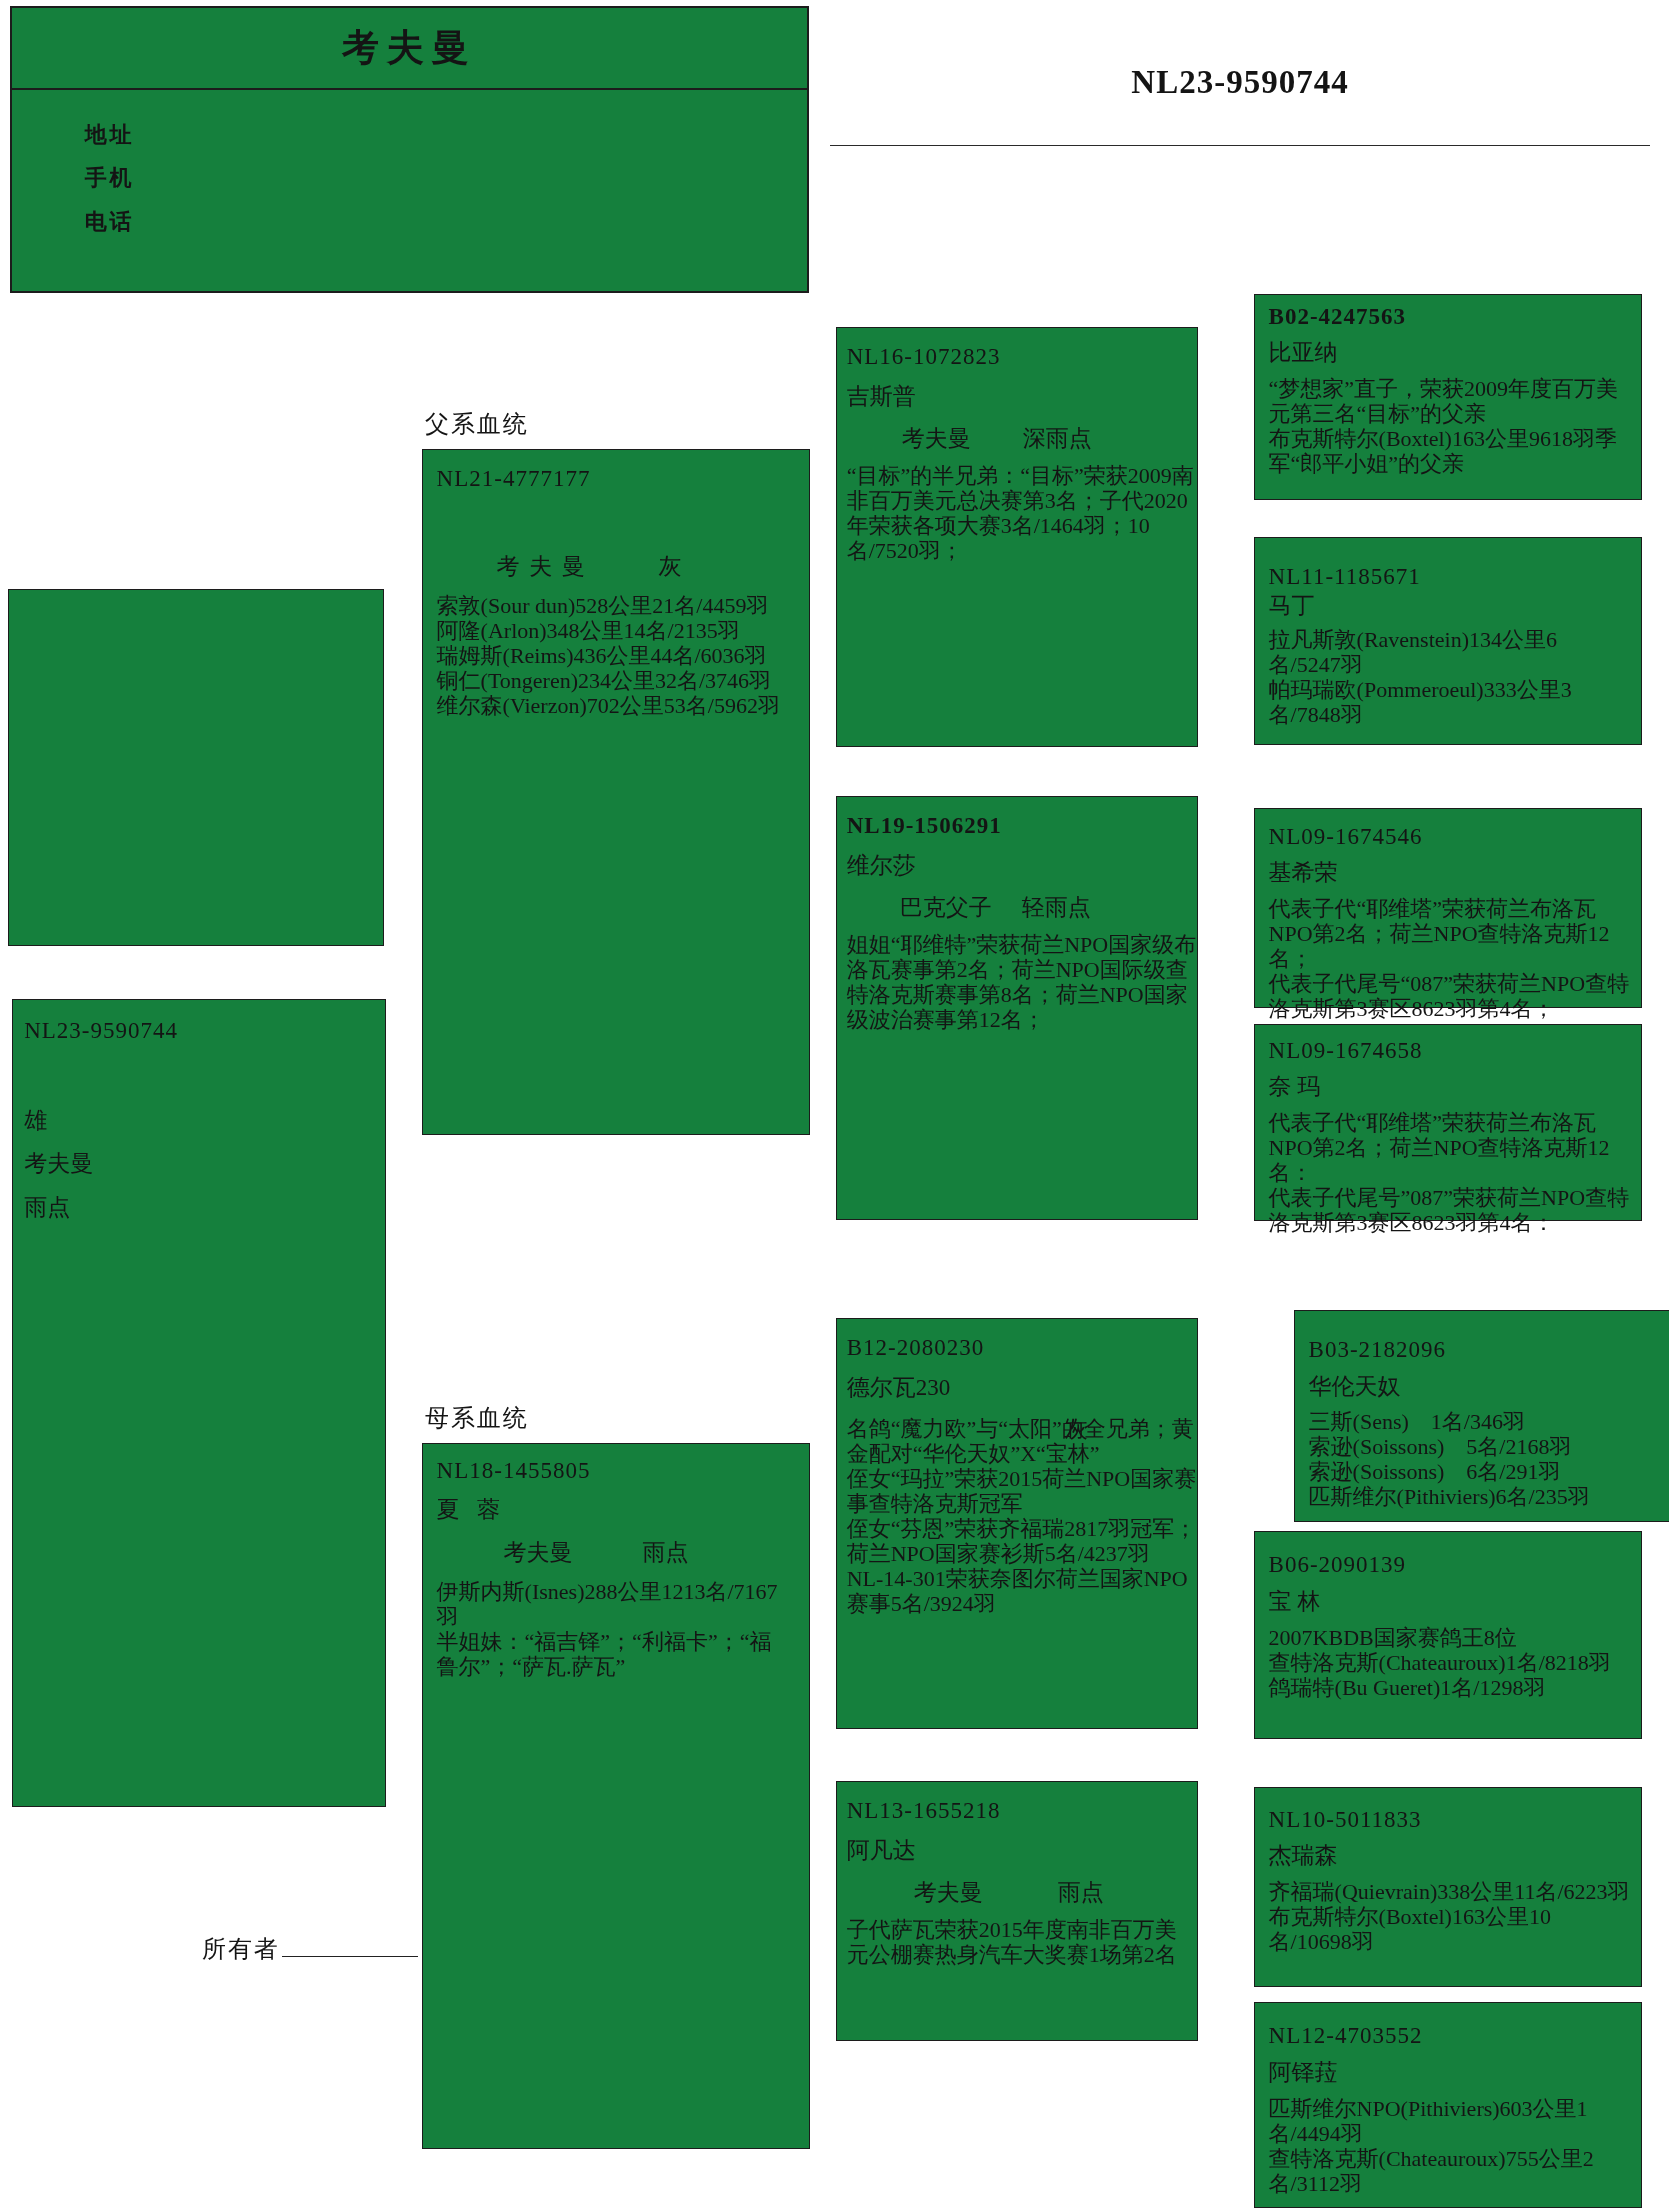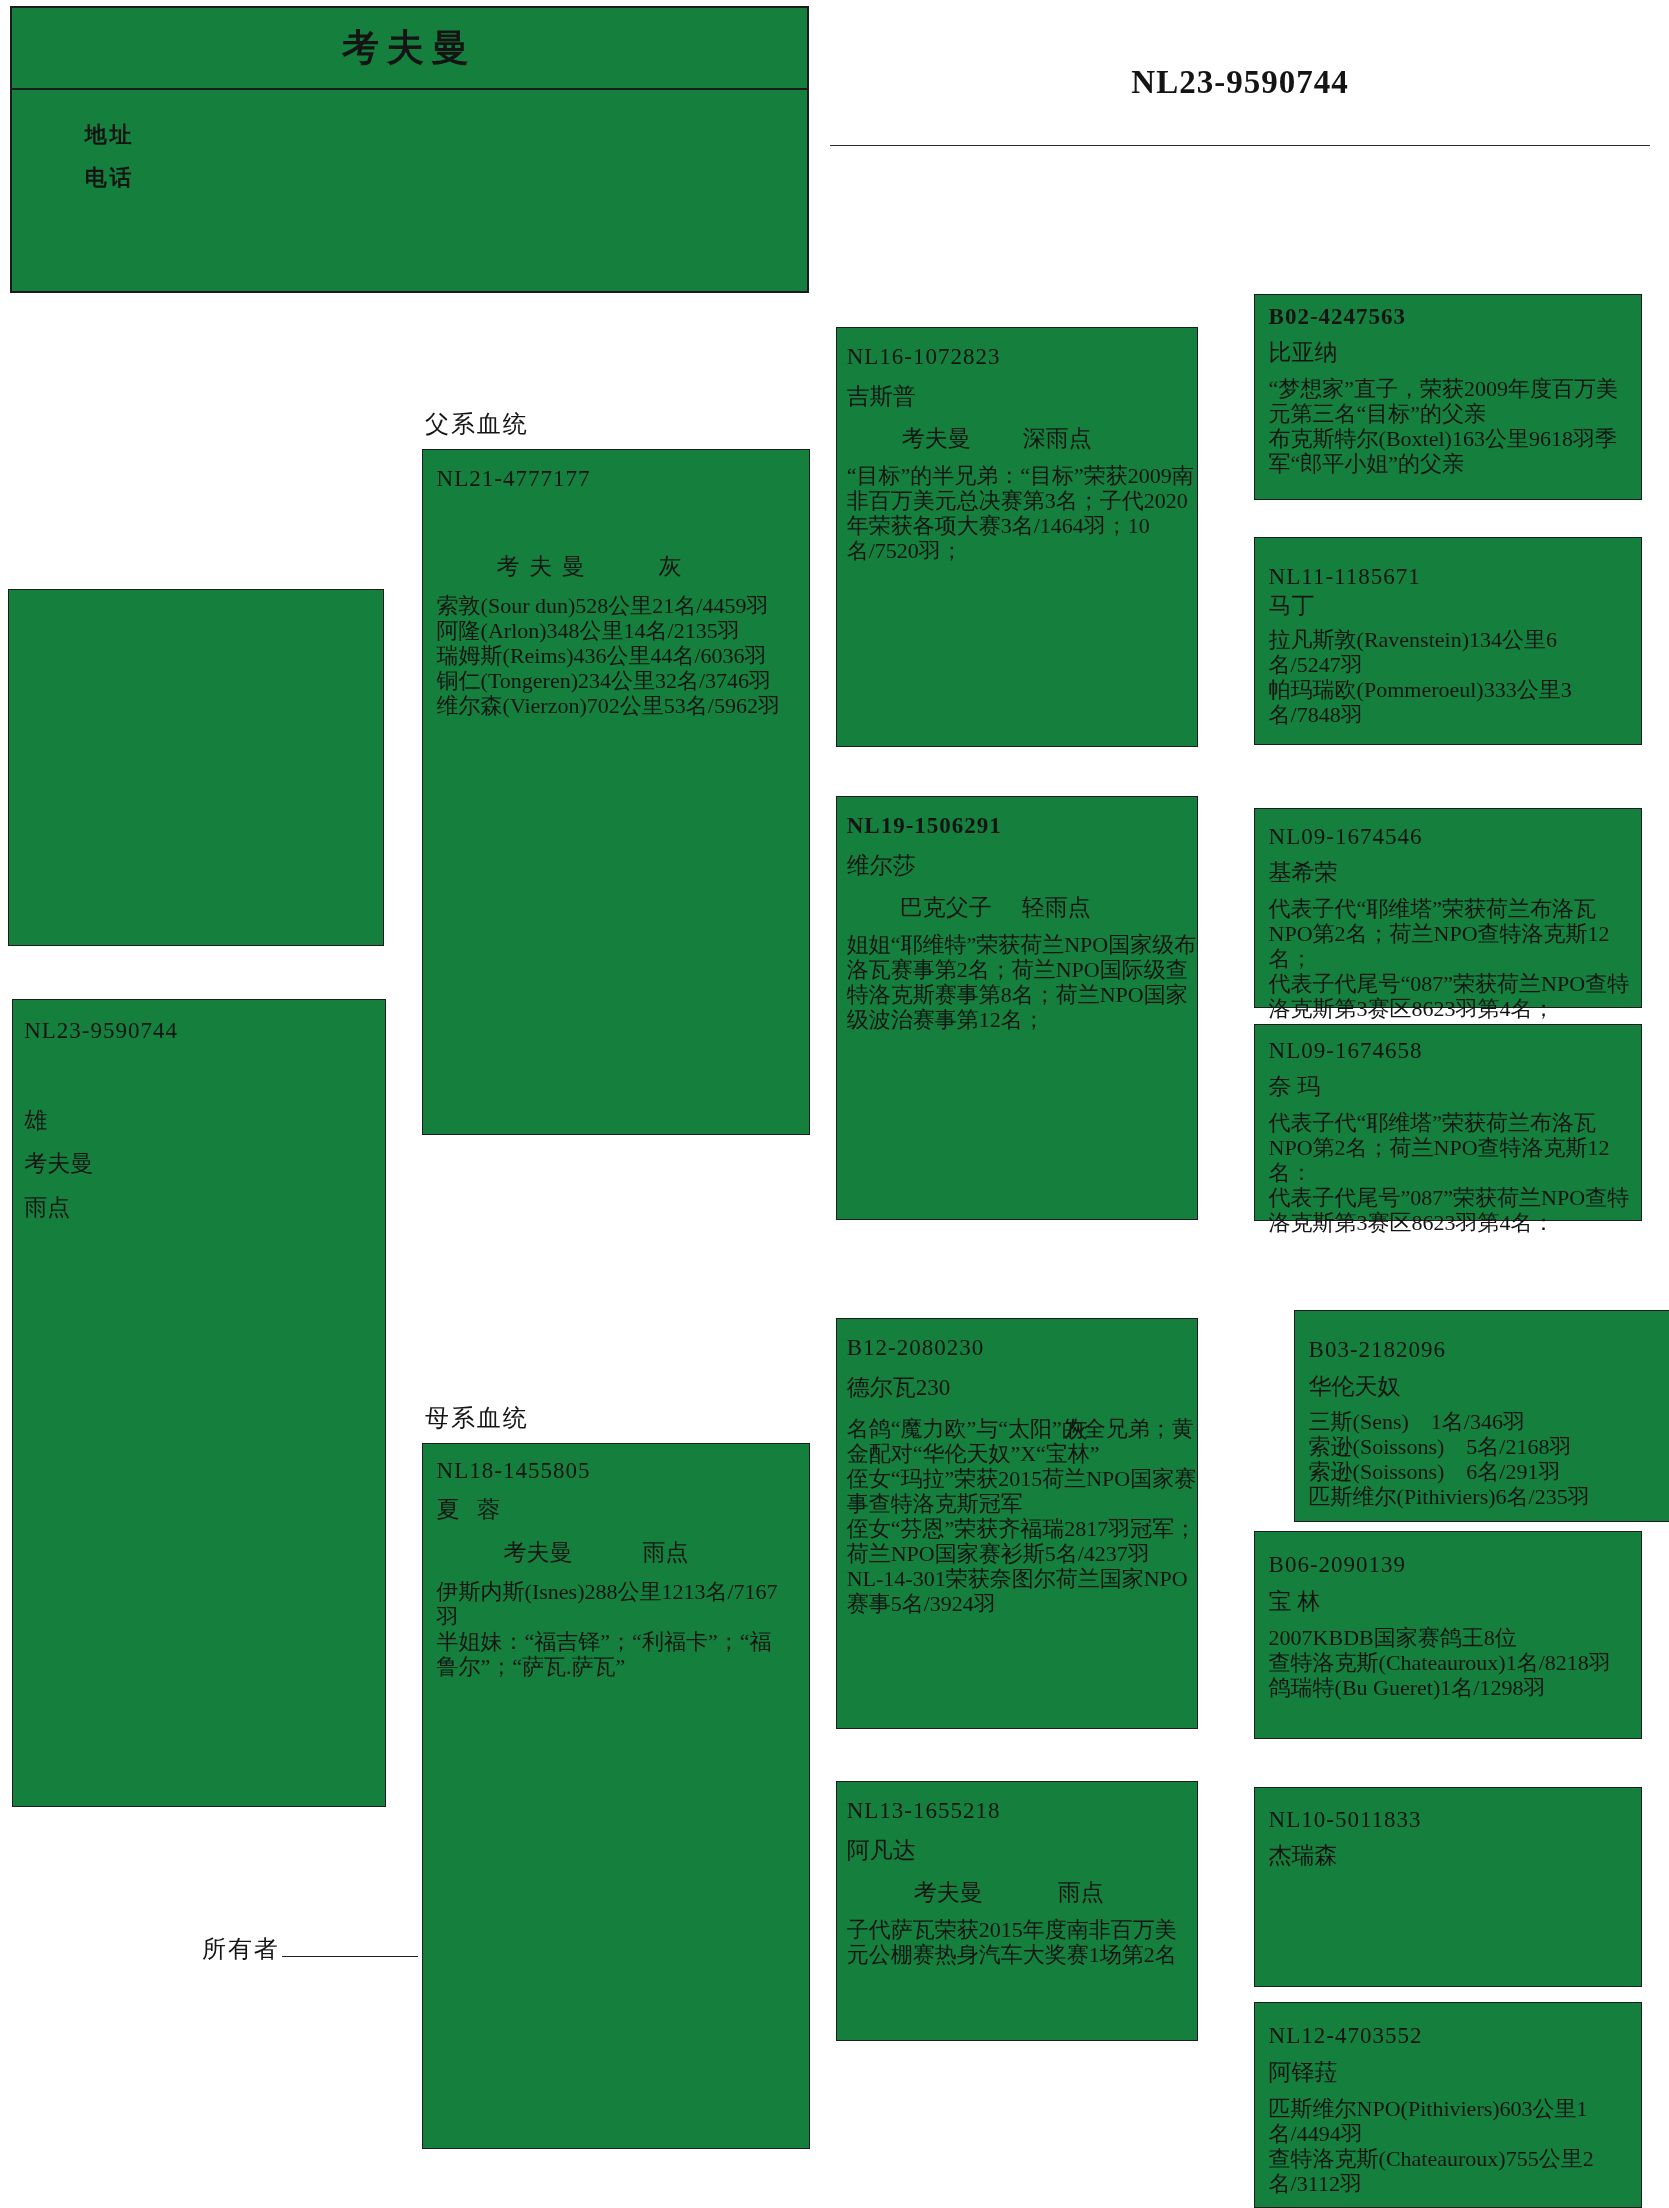--- a/index.html
+++ b/index.html
@@ -94,20 +94,21 @@
 </style>
 </head>
 <body>
 
 <div id="canvas">
 
   <div class="box" id="header-box">
     <div id="header-title-band">考夫曼</div>
     <div id="header-fields">
       <div class="hfield">地址</div>
+      <div class="hfield">手机</div>
       <div class="hfield">电话</div>
     </div>
   </div>
 
   <div id="page-title">NL23-9590744</div>
   <div id="title-rule"></div>
 
   <div class="box" id="empty-box"></div>
 
   <div class="box" id="subject-box">
@@ -246,20 +247,24 @@
     <div class="rnotes">
       <div>2007KBDB国家赛鸽王8位</div>
       <div>查特洛克斯(Chateauroux)1名/8218羽</div>
       <div>鸽瑞特(Bu Gueret)1名/1298羽</div>
     </div>
   </div>
 
   <div class="box rcard" id="ggp-nl10">
     <div class="ring">NL10-5011833</div>
     <div class="rname">杰瑞森</div>
+    <div class="rnotes">
+      <div>齐福瑞(Quievrain)338公里11名/6223羽</div>
+      <div>布克斯特尔(Boxtel)163公里10名/10698羽</div>
+    </div>
   </div>
 
   <div class="box rcard" id="ggp-nl12">
     <div class="ring">NL12-4703552</div>
     <div class="rname">阿铎菈</div>
     <div class="rnotes">
       <div>匹斯维尔NPO(Pithiviers)603公里1名/4494羽</div>
       <div>查特洛克斯(Chateauroux)755公里2名/3112羽</div>
     </div>
   </div>

